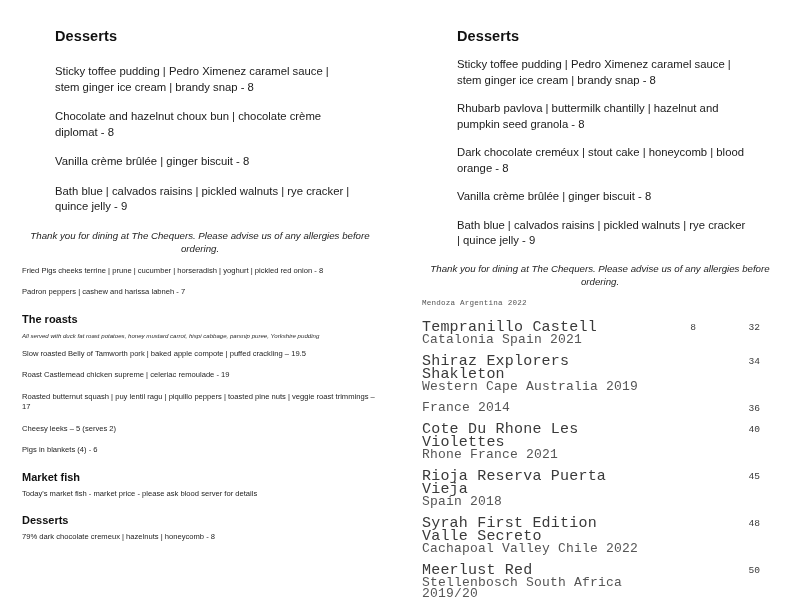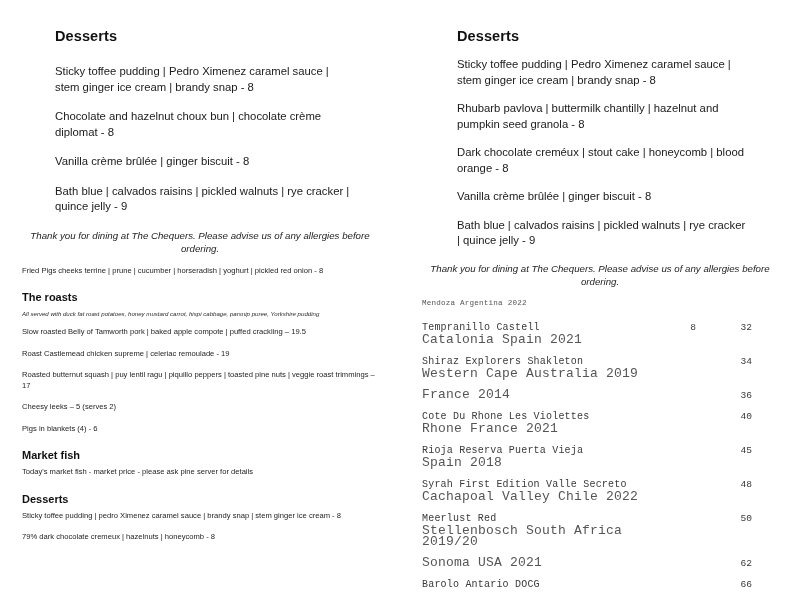--- a/index.html
+++ b/index.html
@@ -96,21 +96,21 @@
   
   .wine-list {
     padding: 10px 40px 0 22px;
     font-family: "Liberation Mono", "DejaVu Sans Mono", monospace;
   }
   .wine-row {
     position: relative;
     margin-bottom: 10px;
   }
   .wine-name {
-    font-size: 10px;
+    font-size: 15px;
     line-height: 13px;
     color: #3a3a3a;
     letter-spacing: 0.2px;
     padding-right: 120px;
   }
   .wine-region {
     font-size: 13px;
     line-height: 11px;
     color: #555;
     letter-spacing: 0.2px;
@@ -122,21 +122,21 @@
     right: 64px;
     font-size: 9.6px;
     line-height: 13px;
     color: #3a3a3a;
     text-align: right;
     width: 24px;
   }
   .wine-bottle {
     position: absolute;
     top: 0;
-    right: 8px;
+    right: 0;
     font-size: 9.6px;
     line-height: 13px;
     color: #3a3a3a;
     text-align: right;
     width: 26px;
   }
   .orphan-region {
     font-size: 7.6px;
     line-height: 11px;
     color: #555;
@@ -156,35 +156,35 @@
       <div class="dish">Sticky toffee pudding | Pedro Ximenez caramel sauce | stem ginger ice cream | brandy snap - 8</div>
       <div class="dish">Chocolate and hazelnut choux bun | chocolate crème diplomat - 8</div>
       <div class="dish">Vanilla crème brûlée | ginger biscuit - 8</div>
       <div class="dish">Bath blue | calvados raisins | pickled walnuts | rye cracker | quince jelly - 9</div>
     </div>
 
     <div class="thankyou">Thank you for dining at The Chequers. Please advise us of any allergies before ordering.</div>
 
     <div class="small-menu">
       <div class="sm-line">Fried Pigs cheeks terrine | prune | cucumber | horseradish | yoghurt | pickled red onion - 8</div>
+      <div class="sm-line">Padron peppers | cashew and harissa labneh - 7</div>
 
       <div class="sm-heading">The roasts</div>
       <div class="sm-sub">All served with duck fat roast potatoes, honey mustard carrot, hispi cabbage, parsnip puree, Yorkshire pudding</div>
 
       <div class="sm-line">Slow roasted Belly of Tamworth pork | baked apple compote | puffed crackling – 19.5</div>
       <div class="sm-line">Roast Castlemead chicken supreme | celeriac remoulade - 19</div>
       <div class="sm-line">Roasted butternut squash | puy lentil ragu | piquillo peppers | toasted pine nuts | veggie roast trimmings – 17</div>
       <div class="sm-line">Cheesy leeks – 5 (serves 2)</div>
       <div class="sm-line">Pigs in blankets (4) - 6</div>
 
       <div class="sm-heading">Market fish</div>
-      <div class="sm-line">Today's market fish - market price - please ask pine server for details</div>
+      <div class="sm-line">Today's market fish - market price - please ask blood server for details</div>
 
       <div class="sm-heading">Desserts</div>
-      <div class="sm-line">Sticky toffee pudding | pedro Ximenez caramel sauce | brandy snap | stem ginger ice cream - 8</div>
       <div class="sm-line">79% dark chocolate cremeux | hazelnuts | honeycomb - 8</div>
     </div>
 
   </div>
 
   <div class="panel panel-right">
 
     <div class="top-block">
       <div class="menu-heading">Desserts</div>
       <div class="dish">Sticky toffee pudding | Pedro Ximenez caramel sauce | stem ginger ice cream | brandy snap - 8</div>

